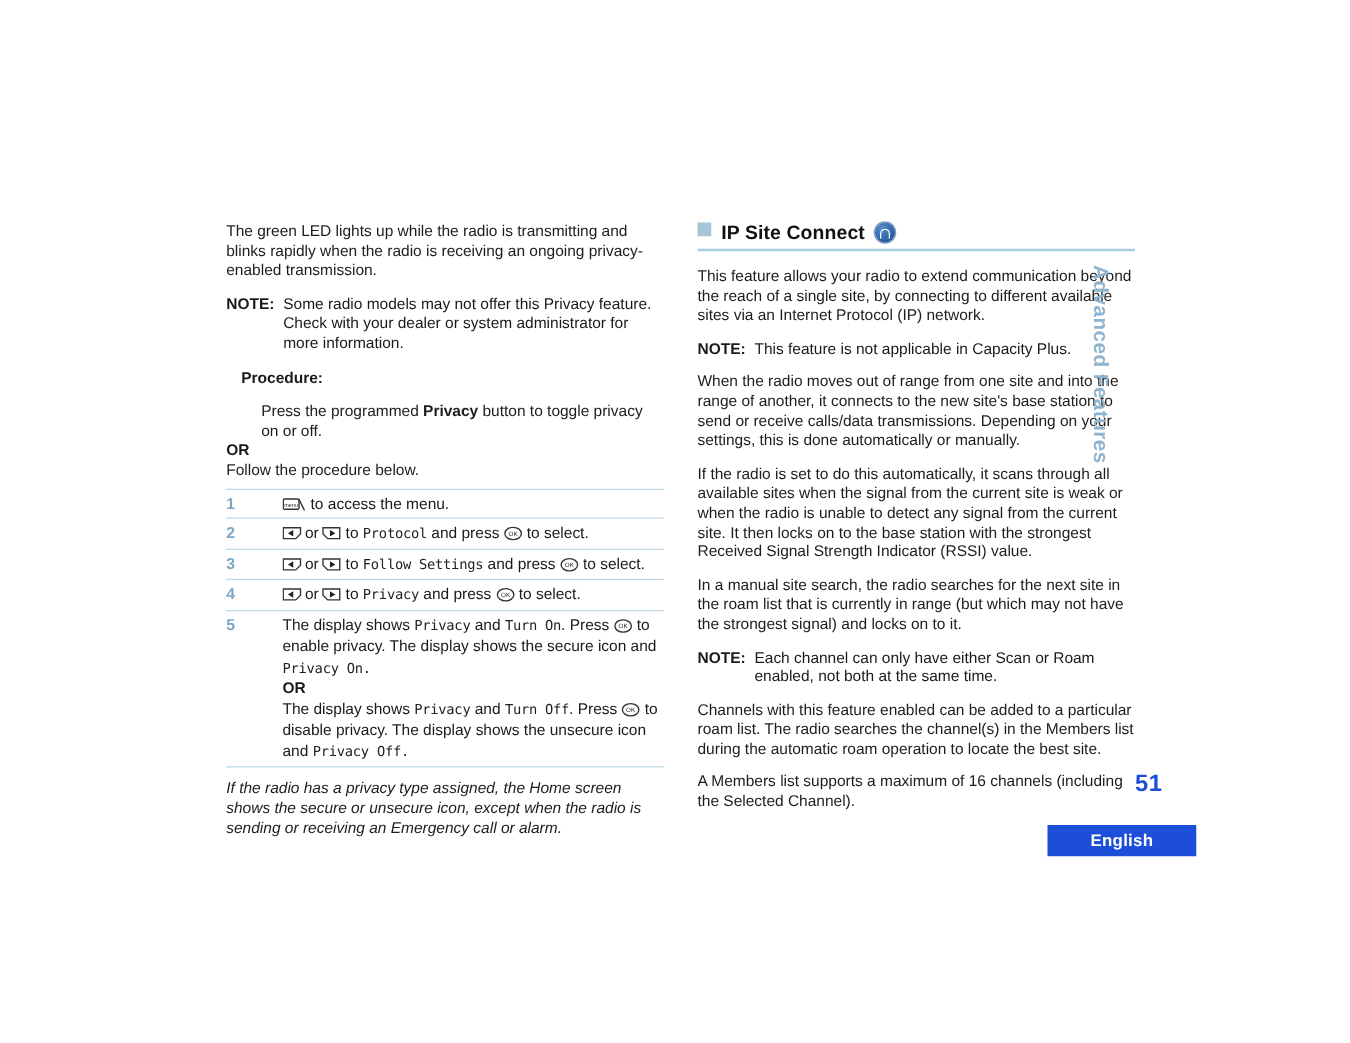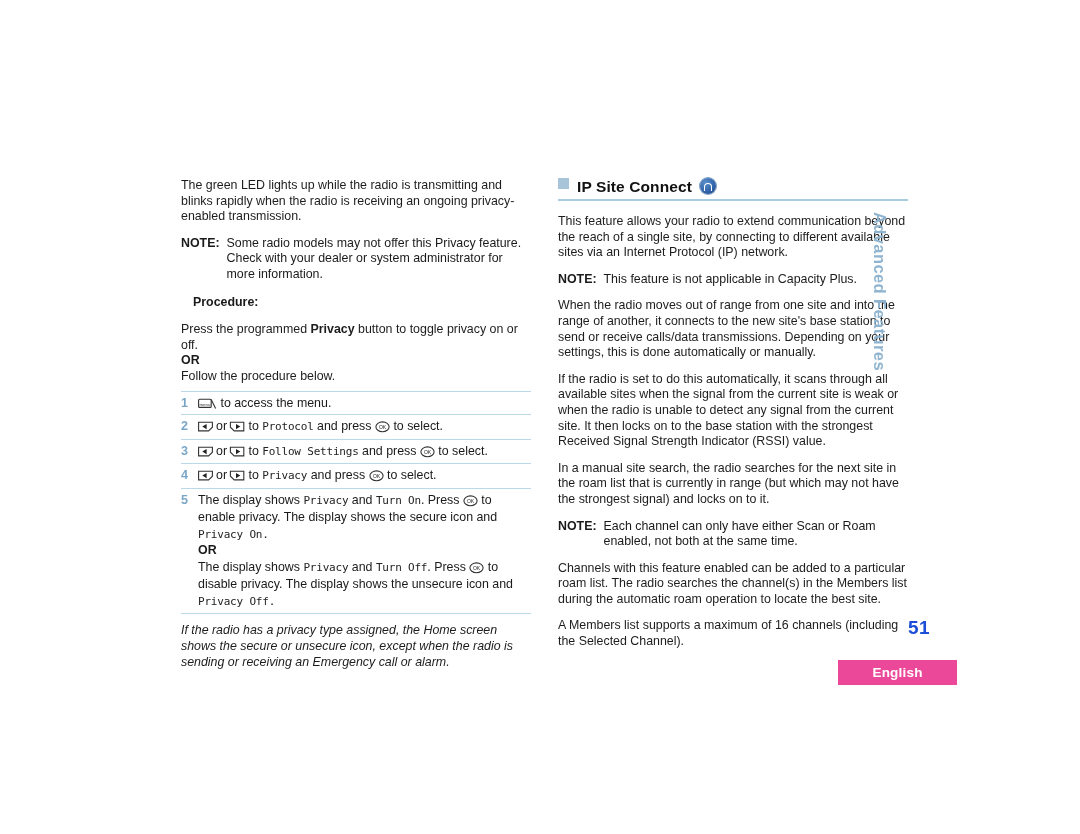--- a/index.html
+++ b/index.html
@@ -138,21 +138,21 @@
     line-height: 16.5px;
   }
   .step:first-child { border-top: 1.6px solid #bcd9e8; }
   .step-num {
     flex: 0 0 17px;
     color: #7ba7c7;
     font-weight: bold;
     font-size: 12.6px;
     line-height: 16.5px;
   }
-  .step-body { flex: 1 1 auto; }
+  .step-body { flex: 1 1 auto; margin-left: 28px; }
 
   
   .lcd {
     font-family: "DejaVu Sans Mono", "Liberation Mono", monospace;
     font-size: 11px;
     letter-spacing: -0.2px;
     color: #222;
   }
 
   
@@ -187,21 +187,21 @@
     font-weight: bold;
     color: #1d4ed8;
     letter-spacing: 0.5px;
   }
   .lang-badge {
     position: absolute;
     left: 838px;
     top: 660px;
     width: 119px;
     height: 25px;
-    background: #ec4899;
+    background: #1d4ed8;
     color: #ffffff;
     font-size: 13.5px;
     font-weight: bold;
     display: flex;
     align-items: center;
     justify-content: center;
     letter-spacing: 0.2px;
   }
 </style>
 </head>
@@ -213,21 +213,21 @@
 
     <p class="body">The green LED lights up while the radio is transmitting and blinks rapidly when the radio is receiving an ongoing privacy-enabled transmission.</p>
 
     <div class="note">
       <span class="note-label">NOTE:</span>
       <span class="note-body">Some radio models may not offer this Privacy feature. Check with your dealer or system administrator for more information.</span>
     </div>
 
     <p class="subhead">Procedure:</p>
 
-    <p class="body tight" style="margin-bottom:0;">
+    <p class="body tight" style="margin-bottom:0;margin-left:28px;">
       <span>Press the programmed </span><b>Privacy</b><span> button to toggle privacy on or off.</span>
     </p>
 
     <p class="or-word">OR</p>
 
     <p class="body" style="margin-bottom:6px;">Follow the procedure below.</p>
 
     <div class="steps">
 
       <div class="step">

